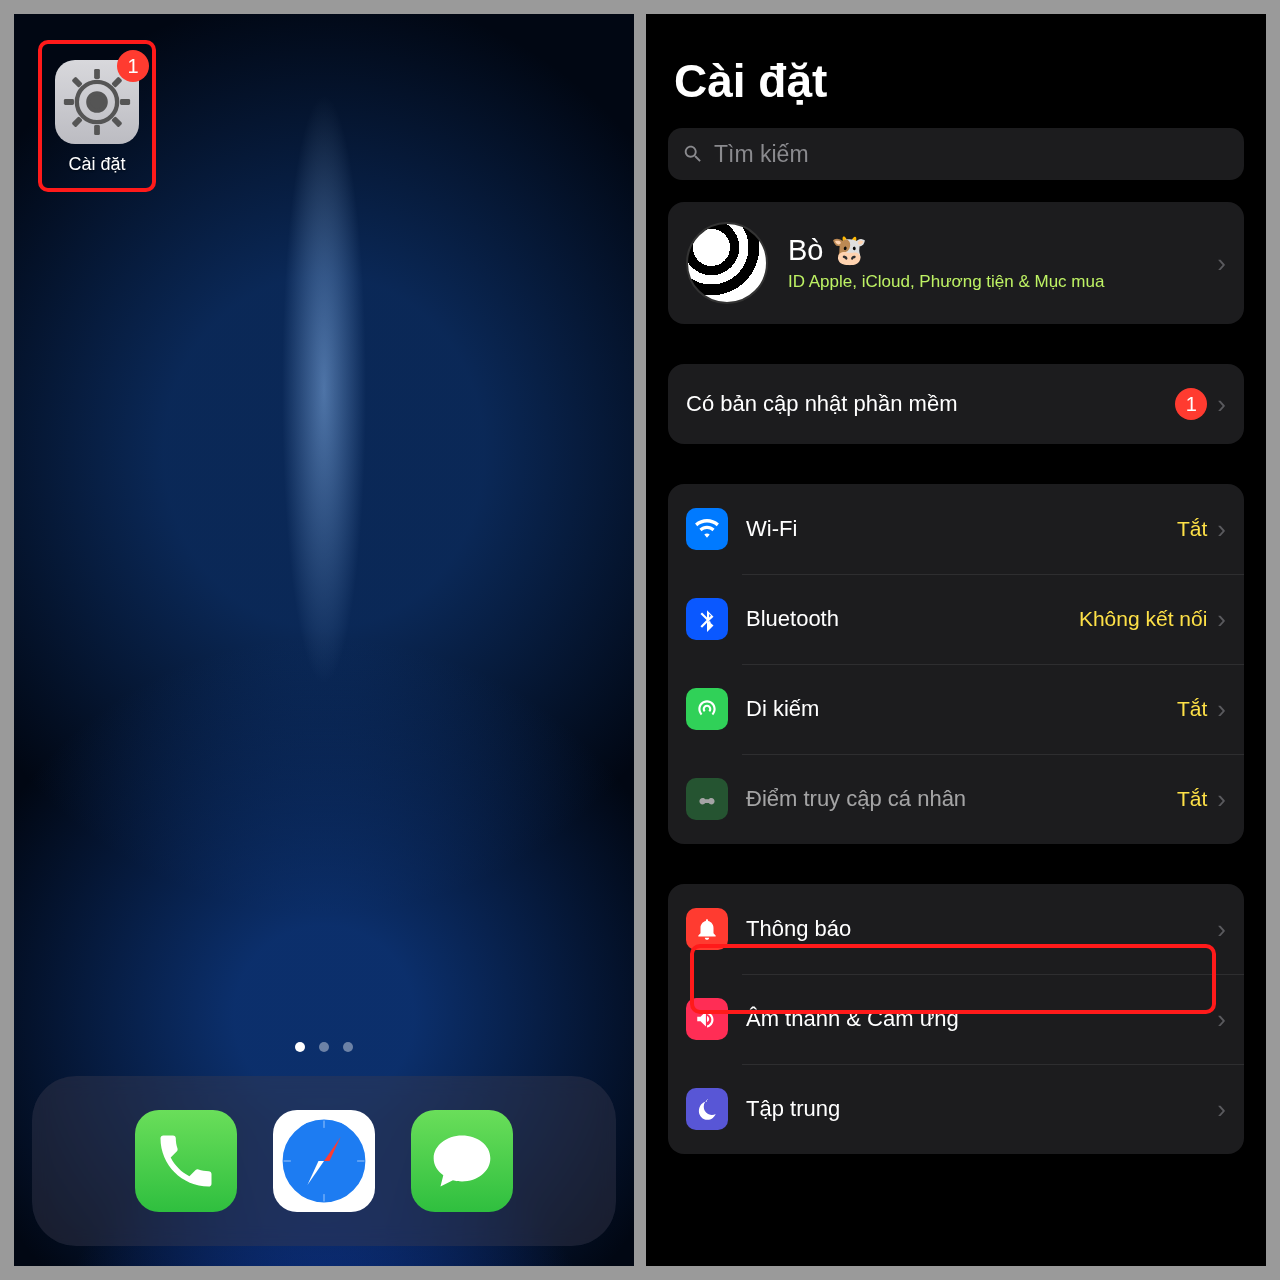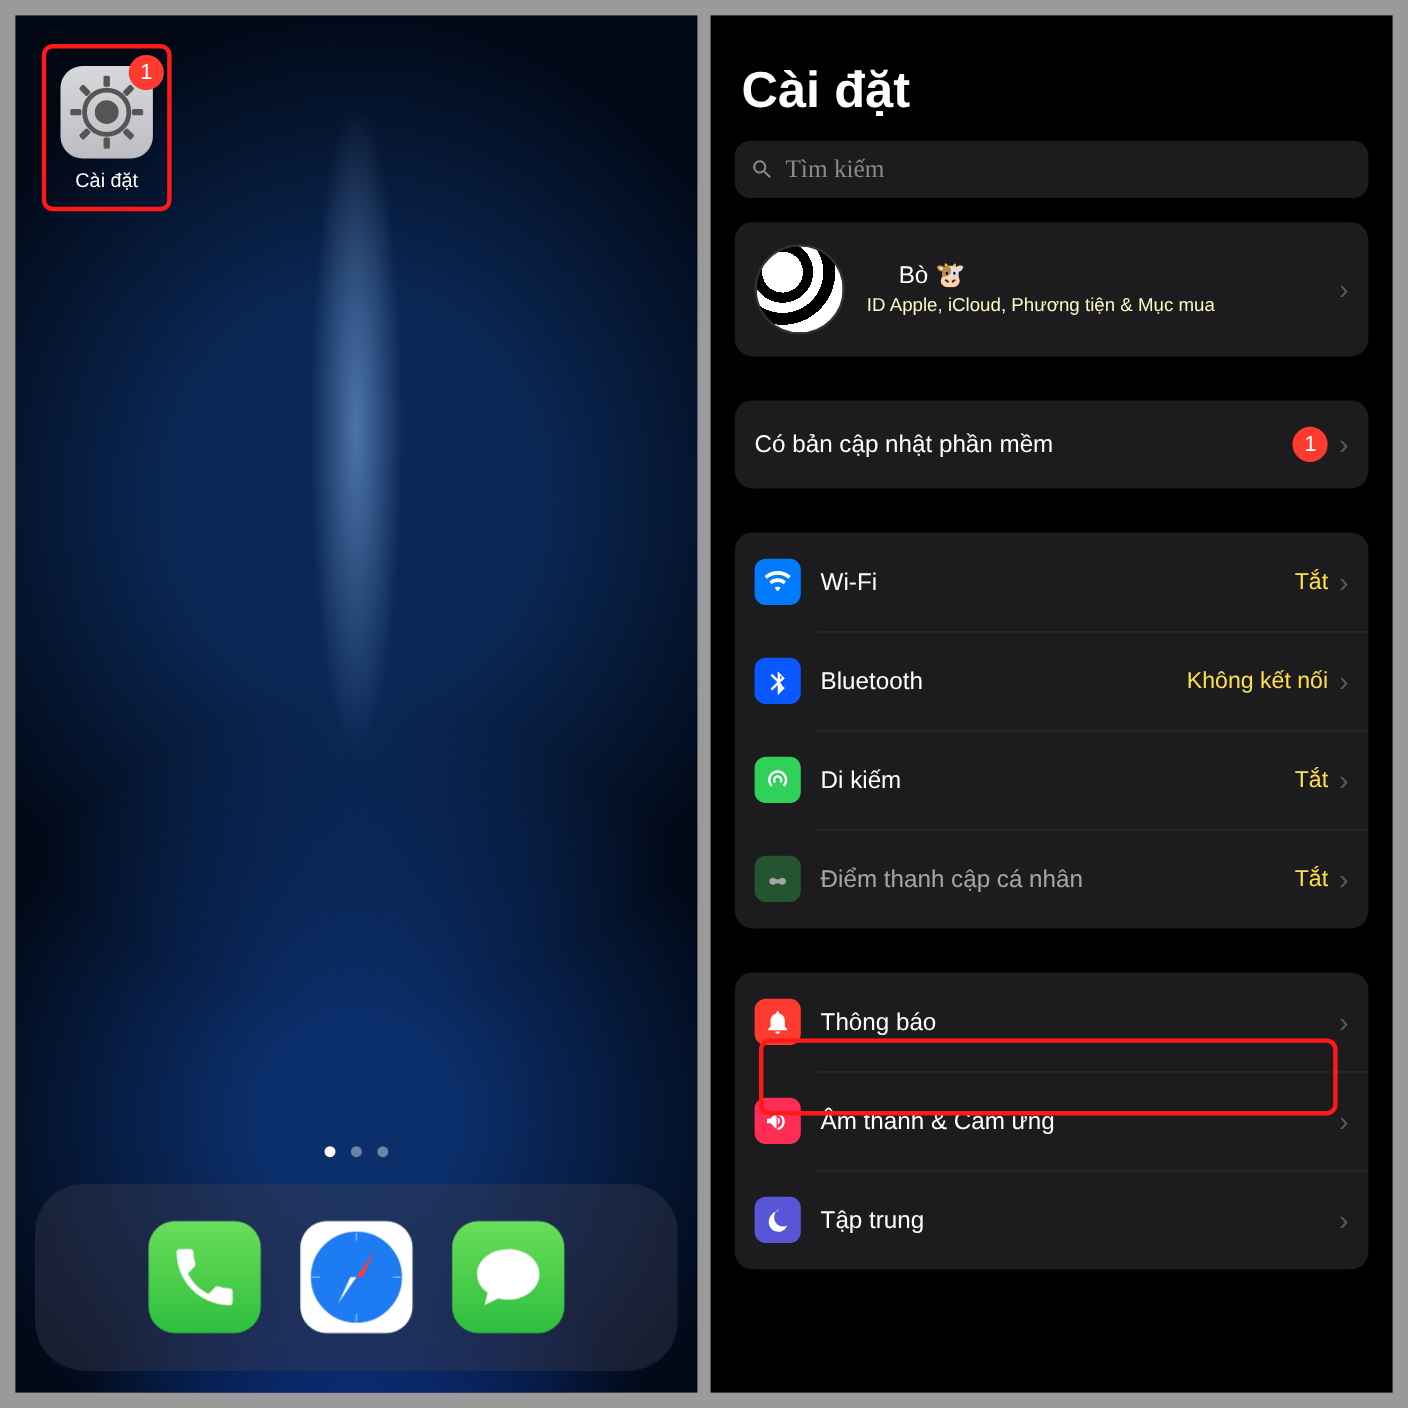--- a/index.html
+++ b/index.html
@@ -115,21 +115,20 @@
   .search {
     margin: 0 22px 22px 22px;
     background: #1c1c1e;
     border-radius: 14px;
     height: 52px;
     display: flex; align-items: center;
     padding: 0 14px;
     color: #8a8a8e;
     font-size: 23px;
     gap: 10px;
-    font-family: Liberation Serif, serif;
   }
   .search svg { width: 22px; height: 22px; fill: #8a8a8e; }
   .group {
     margin: 0 22px 40px 22px;
     background: #1c1c1e;
     border-radius: 16px;
     overflow: hidden;
   }
   .row {
     display: flex;
@@ -147,22 +146,22 @@
   }
   .profile-row { padding: 20px 18px; }
   .avatar {
     width: 82px; height: 82px;
     border-radius: 50%;
     background: radial-gradient(circle at 30% 30%, #fff 0 24%, #000 24% 36%, #fff 36% 48%, #000 48% 62%, #fff 62% 100%);
     border: 2px solid #333;
     flex-shrink: 0;
   }
   .profile-text { flex: 1; padding-left: 20px; }
-  .profile-name { font-size: 22px; font-weight: 500; margin-bottom: 4px; margin-left: 29px; }
-  .profile-sub { font-size: 17px; color: #fef9c3; line-height: 1.3; }
+  .profile-name { font-size: 29px; font-weight: 500; margin-bottom: 4px; }
+  .profile-sub { font-size: 17px; color: #bef264; line-height: 1.3; }
   .chevron { color: #5a5a5e; font-size: 26px; font-weight: 300; margin-left: 10px; }
   .row-icon {
     width: 42px; height: 42px;
     border-radius: 10px;
     display: flex; align-items: center; justify-content: center;
     flex-shrink: 0;
     margin-right: 18px;
   }
   .row-icon svg { width: 26px; height: 26px; fill: #fff; }
   .row-label { flex: 1; font-size: 22px; }
@@ -330,21 +329,21 @@
         <div class="row-label">Di kiếm</div>
         <div class="row-value">Tắt</div>
         <div class="chevron">›</div>
       </div>
       <div class="row">
         <div class="row-icon ic-greend dim">
             <svg viewBox="0 0 24 24">
               <path d="M8 11c-1.7 0-3 1.3-3 3s1.3 3 3 3c1 0 1.8-.5 2.4-1.2h3.2c.6.7 1.4 1.2 2.4 1.2 1.7 0 3-1.3 3-3s-1.3-3-3-3c-1 0-1.8.5-2.4 1.2h-3.2C9.8 11.5 9 11 8 11z"></path>
             </svg>
           </div>
-        <div class="row-label dim">Điểm thanh cập cá nhân</div>
+        <div class="row-label dim">Điểm truy cập cá nhân</div>
         <div class="row-value">Tắt</div>
         <div class="chevron">›</div>
       </div>
     </div>
 
     <div class="group" style="position:relative; margin-bottom:12px;">
       <div class="row">
         <div class="row-icon ic-red">
             <svg viewBox="0 0 24 24">
               <path d="M12 22c1.1 0 2-.9 2-2h-4c0 1.1.9 2 2 2zm6-6V11c0-3.1-2-5.6-5-6.3V4c0-.6-.4-1-1-1s-1 .4-1 1v.7c-3 .7-5 3.2-5 6.3v5l-2 2v1h16v-1l-2-2z"></path>

